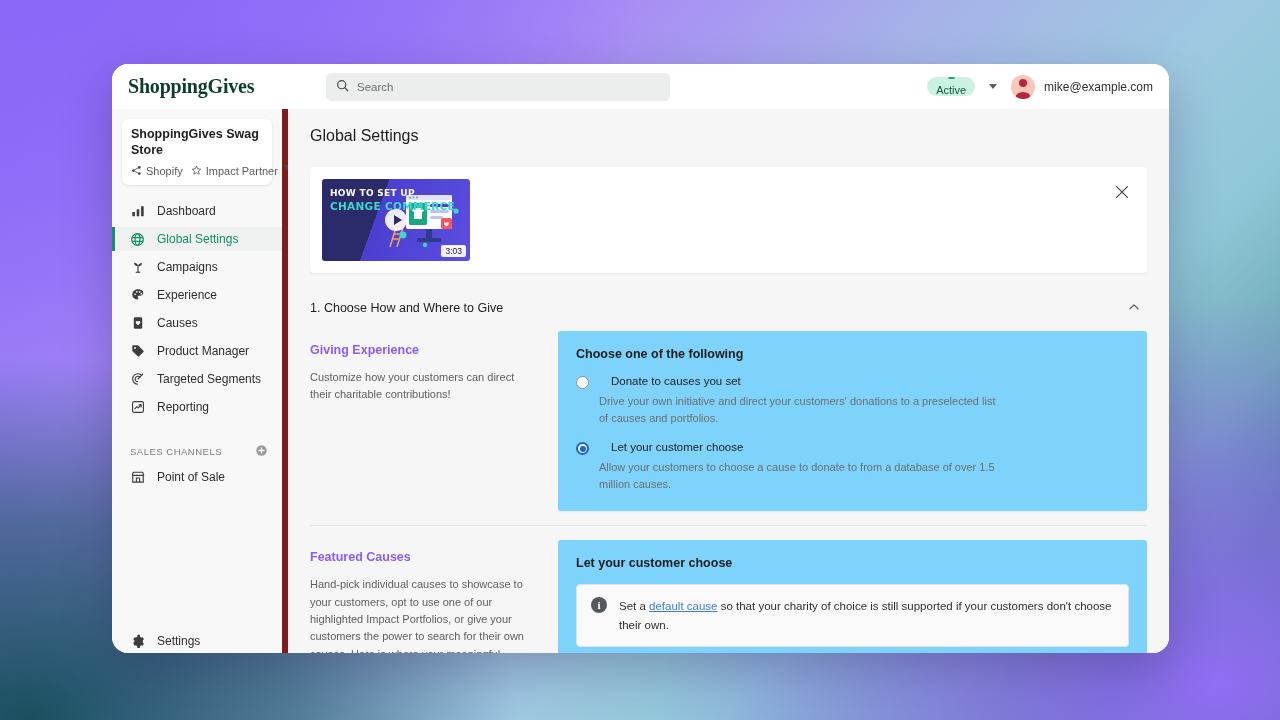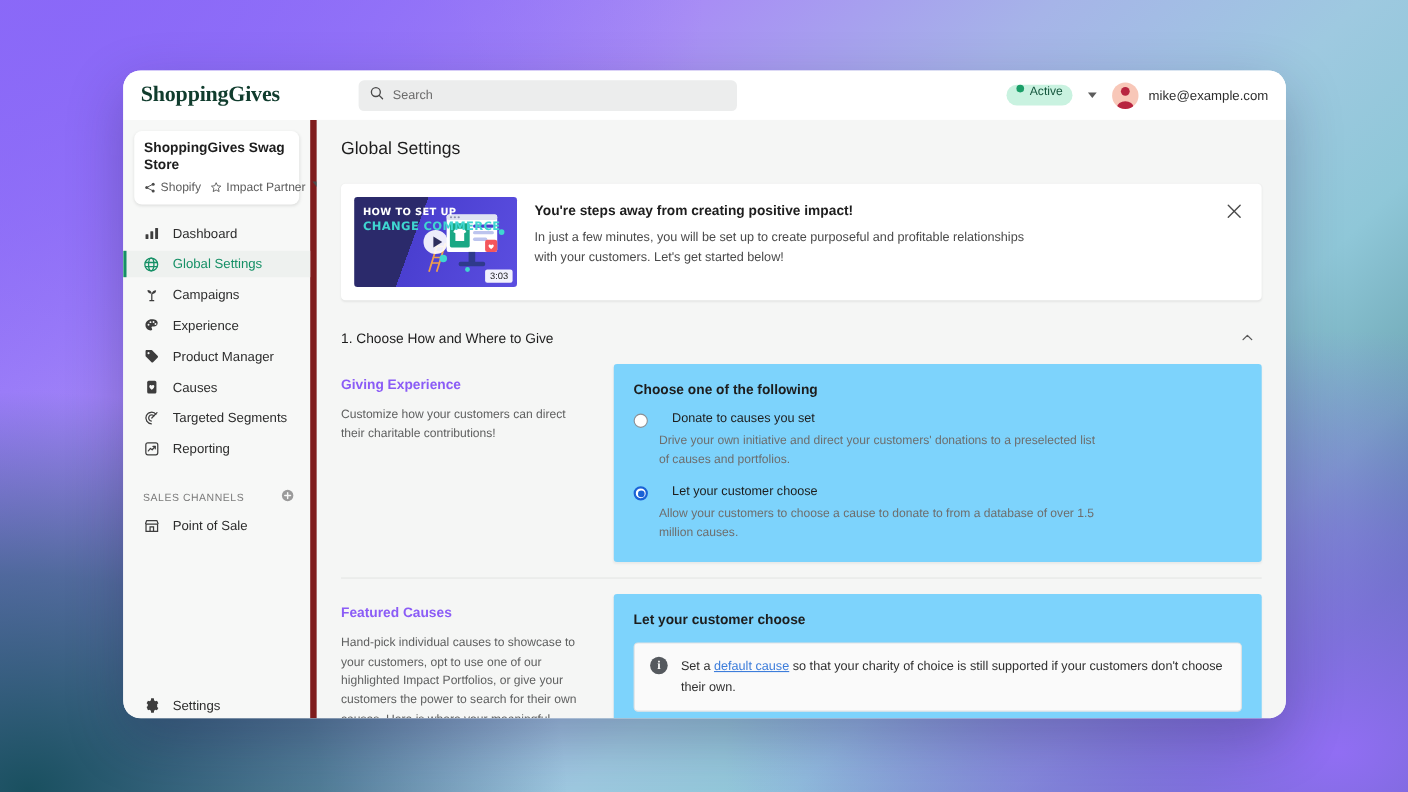--- a/index.html
+++ b/index.html
@@ -64,24 +64,25 @@
   .search-wrap input {
     border: none; background: transparent; outline: none;
     font-family: "Liberation Sans", sans-serif;
     font-size: 11.5px; color: #3b3b3b; width: 100%;
   }
   .search-wrap input::placeholder { color: #6b6b6b; }
   .topbar-right {
     margin-left: auto; display: flex; align-items: center; gap: 14px;
   }
   .status-pill {
-    display: flex; gap: 5px;
+    display: flex; align-items: center; gap: 5px;
     background: #c9f2e0; color: #14563c;
     border-radius: 11px; height: 19px; padding: 0 9px;
     font-size: 11px;
+    flex-direction: column;
   }
   .status-dot { width: 7px; height: 7px; border-radius: 50%; background: #1b9e68; }
   .caret-down {
     width: 0; height: 0; border-left: 4.5px solid transparent;
     border-right: 4.5px solid transparent; border-top: 5px solid #5c5c5c;
   }
   .user-block { display: flex; align-items: center; gap: 9px; }
   .avatar {
     width: 24px; height: 24px; border-radius: 50%;
     background: #f8c7b8; position: relative; overflow: hidden;
@@ -373,36 +374,36 @@
               <circle cx="6.6" cy="4.4" r="1" fill="#f7f8f7"></circle>
               <circle cx="9.8" cy="4.3" r="1" fill="#f7f8f7"></circle>
               <circle cx="11.8" cy="6.4" r="1" fill="#f7f8f7"></circle>
             </svg>
           </span>
           <span>Experience</span>
         </div>
 
         <div class="nav-item" style="margin-top:4px">
           <span class="nav-icon">
+            <svg width="14" height="14" viewBox="0 0 16 16" fill="none">
+              <rect x="3.2" y="1.4" width="9.6" height="13.2" rx="1.6" fill="#3d3d3d"></rect>
+              <path d="M8 10.6S5.4 9 5.4 7.2c0-.9.7-1.5 1.4-1.5.6 0 1 .4 1.2.7.2-.3.6-.7 1.2-.7.8 0 1.4.6 1.4 1.5C10.6 9 8 10.6 8 10.6z" fill="#f7f8f7"></path>
+            </svg>
+          </span>
+          <span>Causes</span>
+        </div>
+
+        <div class="nav-item" style="margin-top:4px">
+          <span class="nav-icon">
             <svg width="14" height="14" viewBox="0 0 16 16" fill="#3d3d3d">
               <path d="M14.2 7.6L8.3 1.7a1.1 1.1 0 00-.8-.3H2.6c-.6 0-1.1.5-1.1 1.1v4.9c0 .3.1.6.3.8l5.9 5.9c.4.4 1.1.4 1.6 0l4.9-4.9c.4-.5.4-1.2 0-1.6z"></path>
               <circle cx="4.6" cy="4.6" r="1.1" fill="#f7f8f7"></circle>
             </svg>
           </span>
           <span>Product Manager</span>
-        </div>
-
-        <div class="nav-item" style="margin-top:4px">
-          <span class="nav-icon">
-            <svg width="14" height="14" viewBox="0 0 16 16" fill="none">
-              <rect x="3.2" y="1.4" width="9.6" height="13.2" rx="1.6" fill="#3d3d3d"></rect>
-              <path d="M8 10.6S5.4 9 5.4 7.2c0-.9.7-1.5 1.4-1.5.6 0 1 .4 1.2.7.2-.3.6-.7 1.2-.7.8 0 1.4.6 1.4 1.5C10.6 9 8 10.6 8 10.6z" fill="#f7f8f7"></path>
-            </svg>
-          </span>
-          <span>Causes</span>
         </div>
 
         <div class="nav-item" style="margin-top:4px">
           <span class="nav-icon">
             <svg width="14" height="14" viewBox="0 0 16 16" fill="none" stroke="#3d3d3d" stroke-width="1.3">
               <path d="M12.6 4.4A6 6 0 108 14"></path>
               <path d="M10.6 6.2A3.2 3.2 0 108 11.2"></path>
               <line x1="8" y1="8" x2="13.4" y2="2.4" stroke-linecap="round"></line>
             </svg>
           </span>
@@ -489,24 +490,20 @@
               <path d="M13 56l8-26" stroke="#f0a04b" stroke-width="1.6"></path>
               <path d="M8 48h7M9.4 43h7M10.8 38h7M12.2 33h7" stroke="#f0a04b" stroke-width="1.4"></path>
               <circle cx="19" cy="44" r="3.4" fill="#3fd6d0"></circle>
               <circle cx="72" cy="20" r="2.6" fill="#3fd6d0"></circle>
               <circle cx="41" cy="54" r="2.2" fill="#3fd6d0"></circle>
             </svg>
             <div class="play-btn"></div>
             <div class="duration">3:03</div>
           </div>
 
-          <div class="banner-text">
-            <div class="banner-title">You're steps away from creating positive impact!</div>
-            <div class="banner-body">In just a few minutes, you will be set up to create purposeful and profitable relationships with your customers. Let's get started below!</div>
-          </div>
 
           <span class="banner-close">
             <svg width="18" height="18" viewBox="0 0 20 20" fill="none" stroke="#4a4a4a" stroke-width="1.4" stroke-linecap="round">
               <line x1="4" y1="4" x2="16" y2="16"></line>
                 <line x1="16" y1="4" x2="4" y2="16"></line>
             </svg>
           </span>
         </div>
 
         <div class="section-head">

